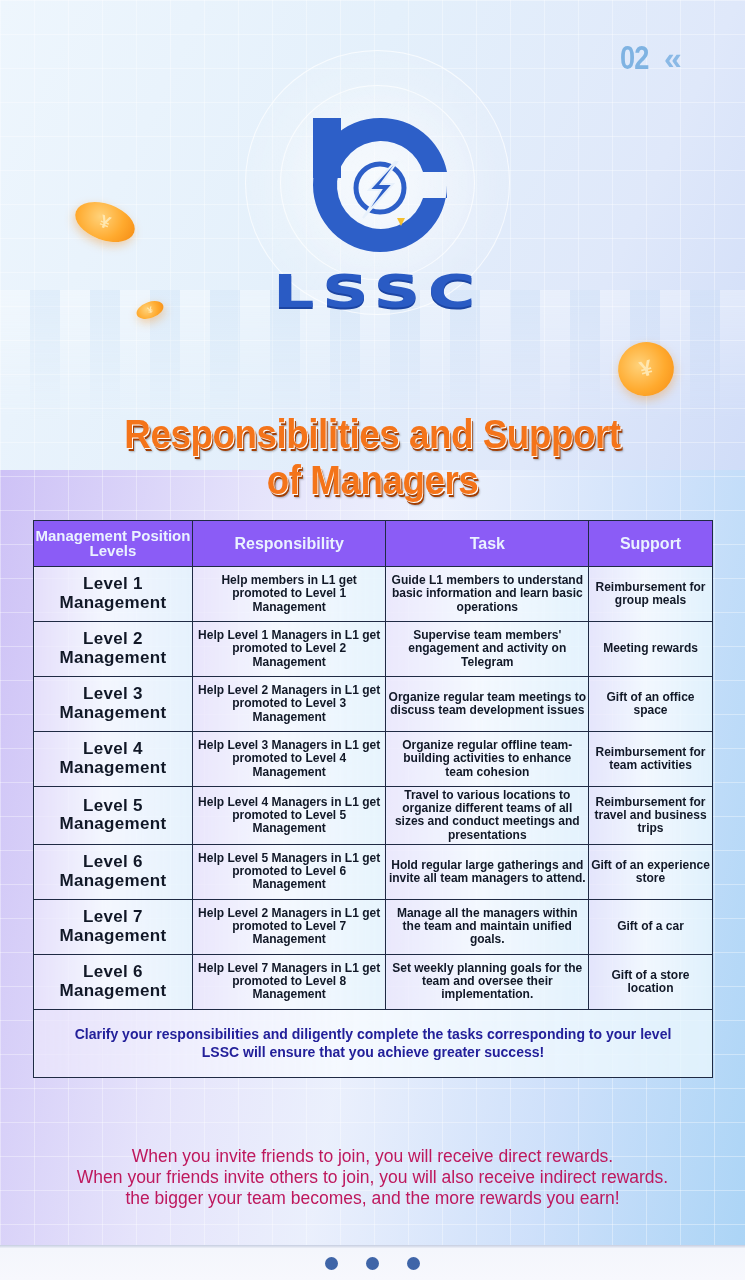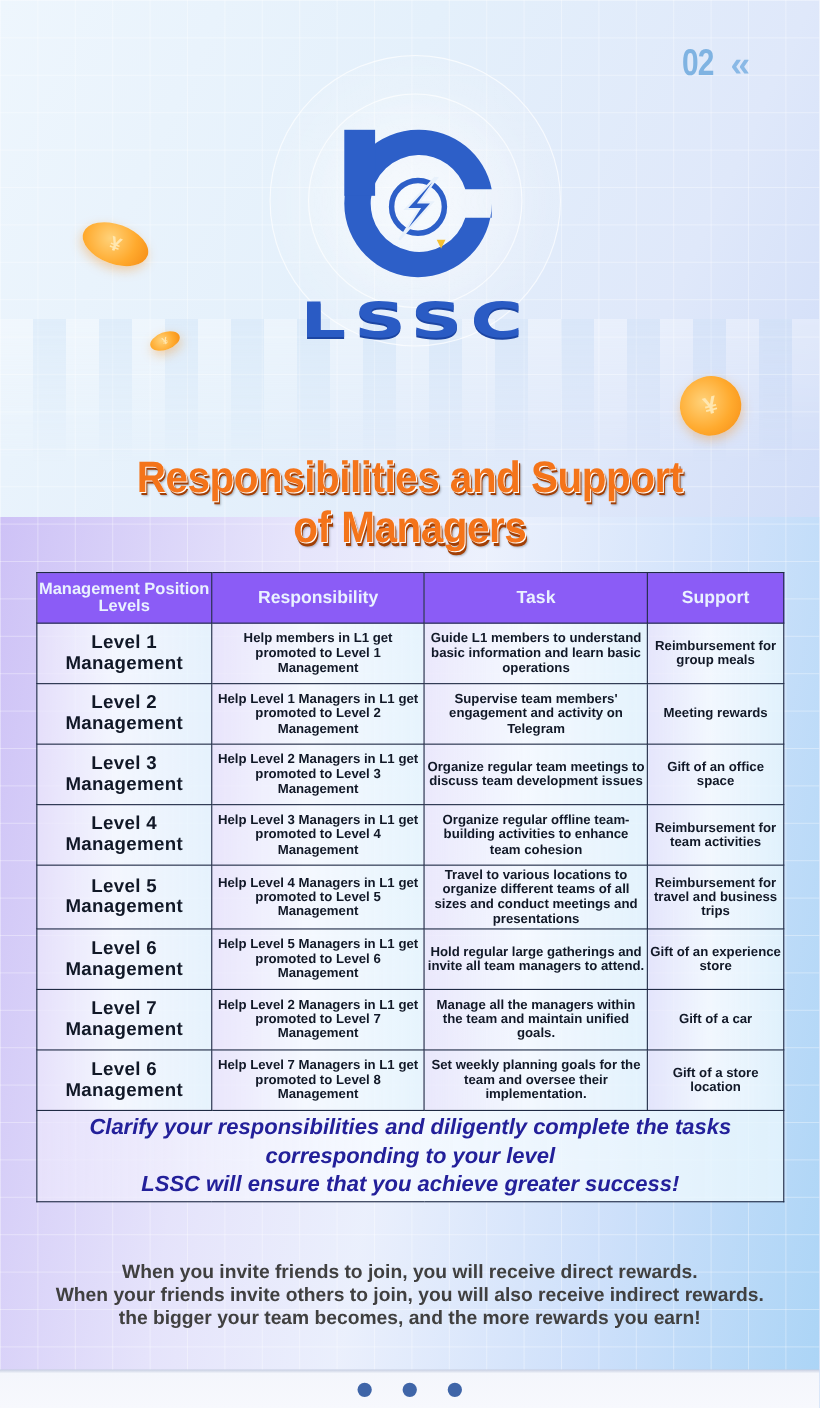--- a/index.html
+++ b/index.html
@@ -85,27 +85,27 @@
     height: 46px;
   }
   table.mgmt th.c0 { font-size: 15px; line-height: 0.95; }
   table.mgmt td {
     height: 55px; font-size: 12px; color: #111827; font-weight: bold;
     background: linear-gradient(90deg, rgba(235,230,252,0.75), rgba(246,250,255,0.9) 45%, rgba(230,245,253,0.85));
     padding: 2px 2px;
   }
   table.mgmt td.lvl { font-size: 17px; letter-spacing: 0.3px; }
   table.mgmt td.note {
-    height: 68px; color: #23209a; font-size: 20px; line-height: 1.3; font-style: italic;
+    height: 68px; color: #23209a; font-size: 14px; line-height: 1.3;
   }
   col.c0 { width: 159px; } col.c1 { width: 194px; } col.c2 { width: 203px; } col.c3 { width: 124px; }
 
   .invite {
     position: absolute; left: 0; right: 0; top: 1146px; text-align: center;
-    color: #404040; font-weight: bold; font-size: 17.5px; line-height: 21px;
+    color: #be185d; font-weight: normal; font-size: 17.5px; line-height: 21px;
   }
   .bottom-bar {
     position: absolute; left: 0; right: 0; top: 1245px; bottom: 0;
     background: linear-gradient(180deg, #c5cde0 0%, #f4f6fc 10%, #f7f8fd 100%);
   }
   .dots { position: absolute; left: 0; right: 0; top: 1257px; display: flex; justify-content: center; gap: 28px; }
   .dot { width: 13px; height: 13px; border-radius: 50%; background: #3f65a8; }
 </style>
 </head>
 <body>

